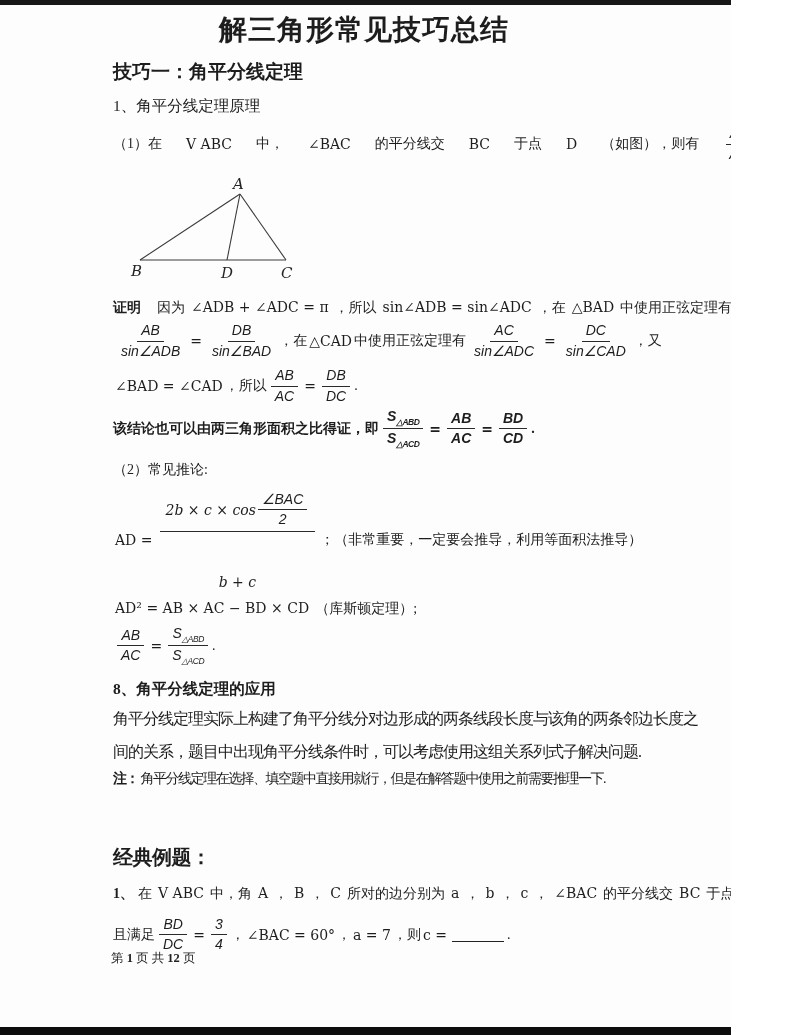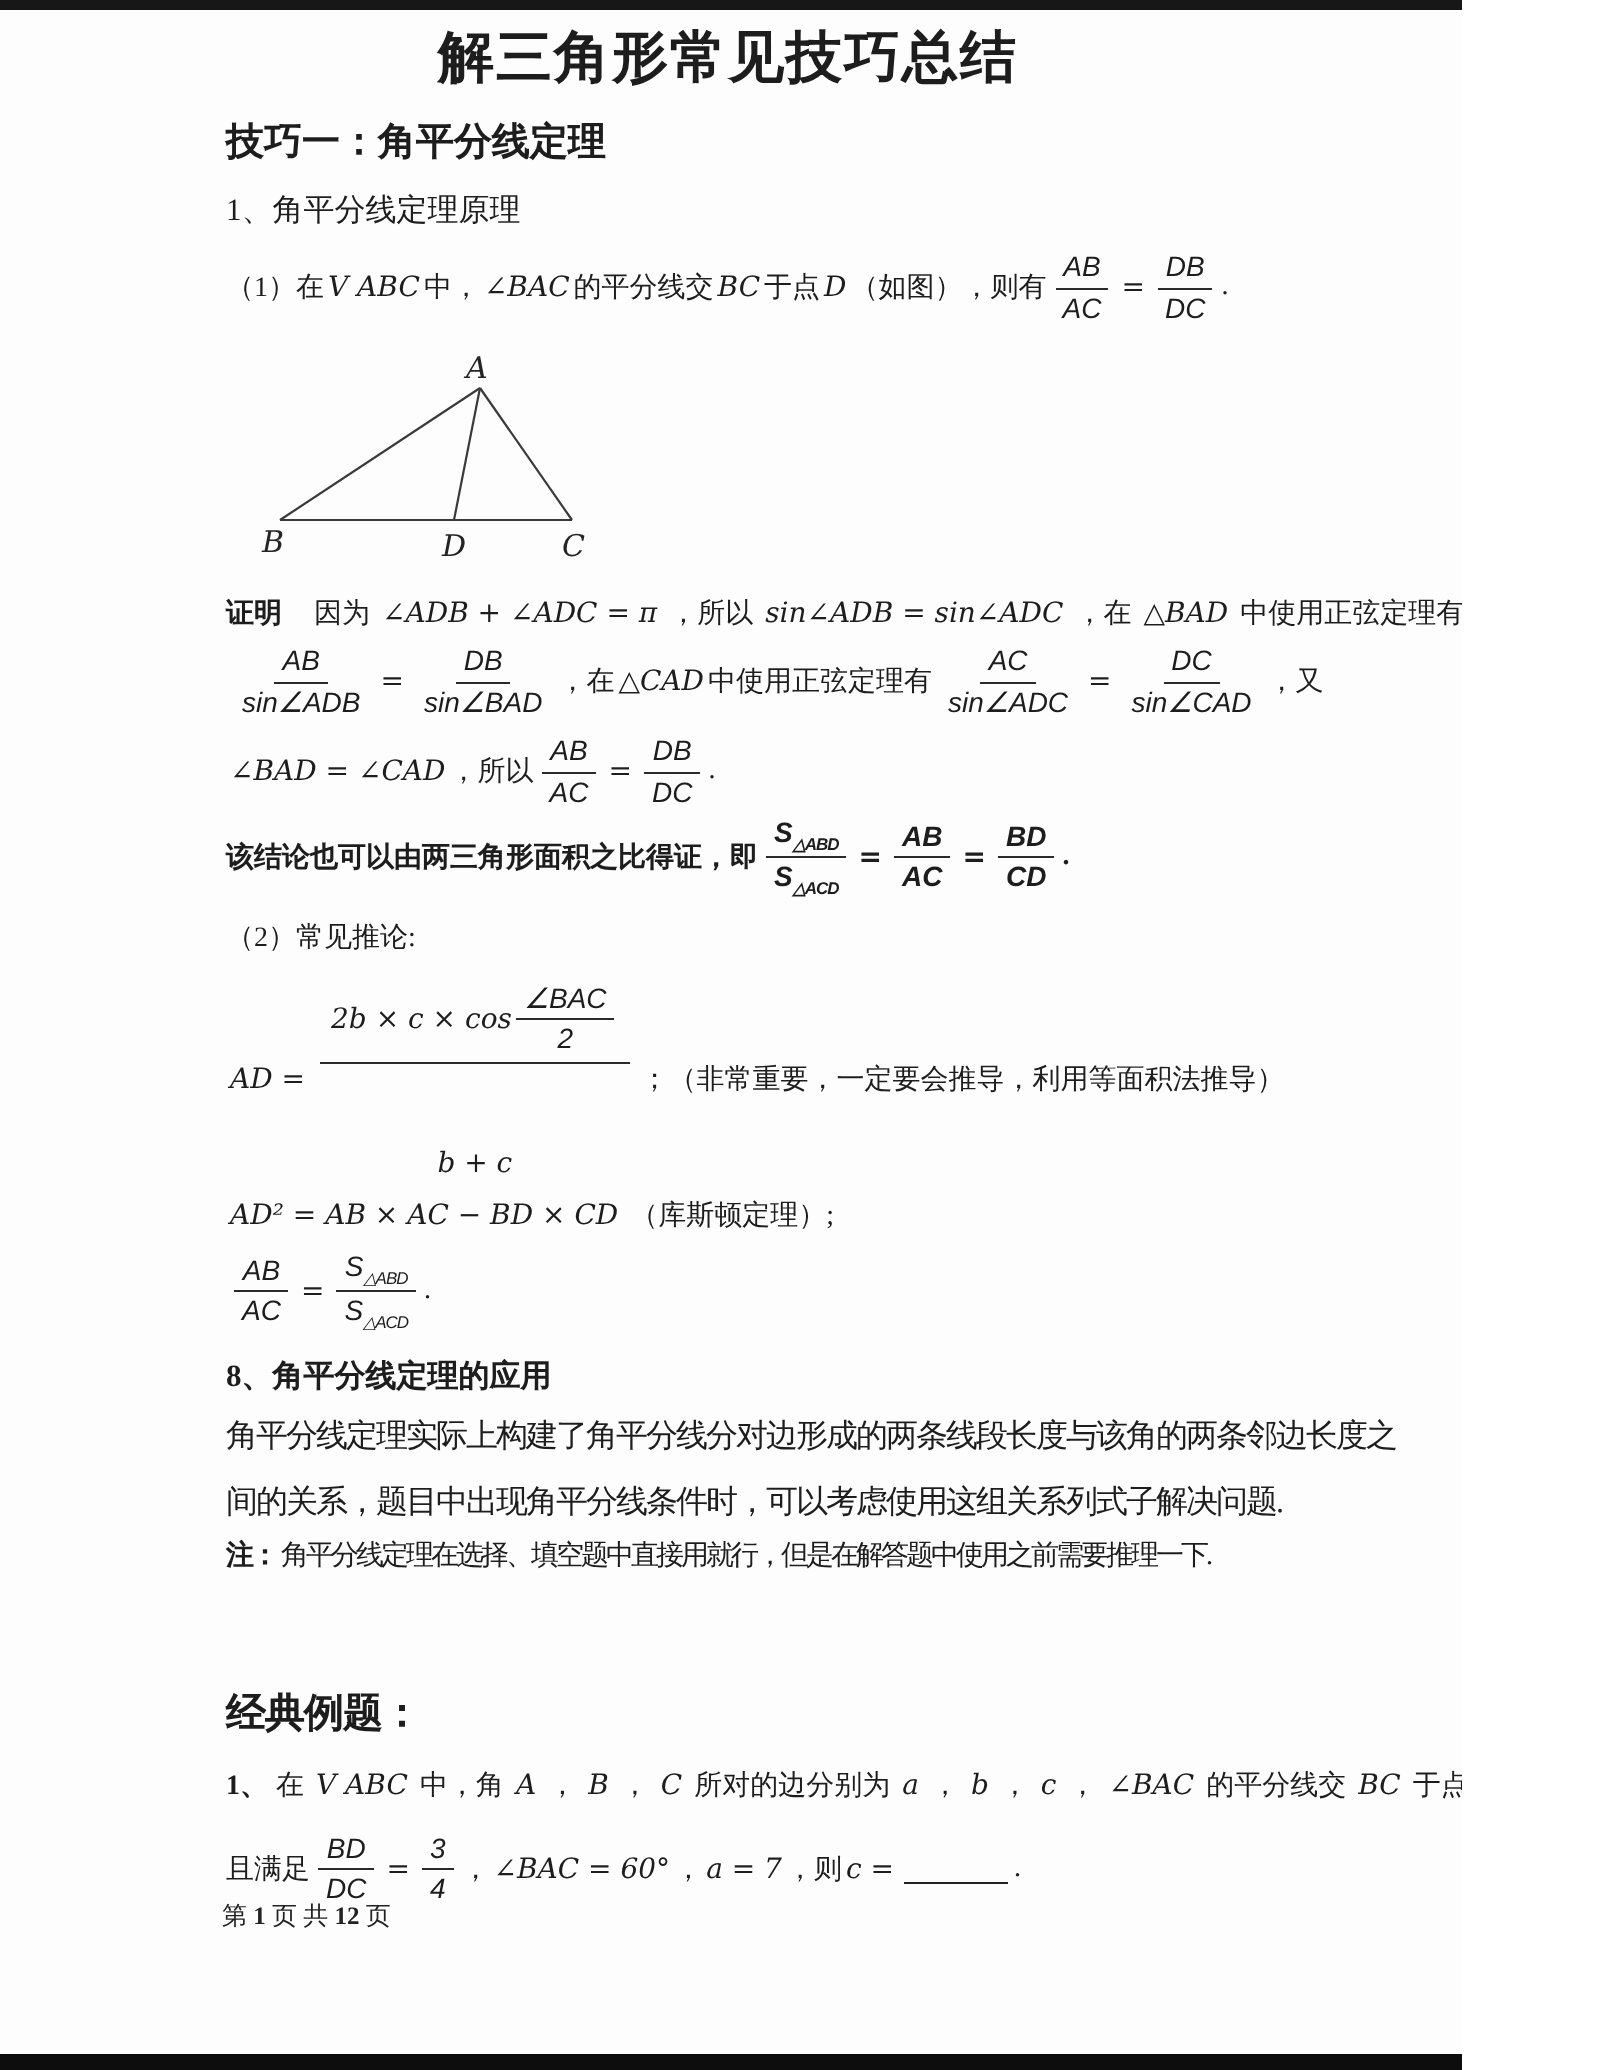--- a/index.html
+++ b/index.html
@@ -11,37 +11,37 @@
   .content { position:absolute; top:5px; left:113px; width:502px; }
 
   .title { margin-top:6px; font-size:28px; line-height:38px; font-weight:700; text-align:center; letter-spacing:1px; }
   .sec1 { margin-top:10px; font-size:19px; line-height:26px; font-weight:700; }
   .sub1 { margin-top:11px; font-size:15.5px; line-height:20px; font-weight:400; }
   .sub2 { margin-top:12px; font-size:15.5px; line-height:20px; font-weight:700; }
 
   .line { display:flex; align-items:center; white-space:nowrap; }
   .tline { white-space:nowrap; }
   .zh { font-size:14px; }
-  .math { font-family:"DejaVu Serif", serif; font-style:italic; font-size:14px; padding:0 2px; }
+  .math { font-family:"DejaVu Serif", serif; font-size:14px; padding:0 2px; }
   .b { font-weight:400; }
 
   .frac { display:inline-flex; flex-direction:column; align-items:center;
           font-family:Liberation Sans, sans-serif; font-style:italic; font-size:14px;
           line-height:1.25; margin:0 4px; }
   .frac .num { border-bottom:1.3px solid #2a2a2a; padding:0 4px 1px; }
   .frac .den { padding:1px 4px 0; }
   sub { font-size:8.5px; font-style:italic; letter-spacing:-0.5px; }
 
   .bigfrac { display:inline-flex; flex-direction:column; align-items:center;
              font-family:"DejaVu Serif", serif; font-style:italic; font-size:14px; margin:0 5px;gap:40px; }
   .bigfrac .bnum { display:flex; align-items:center; border-bottom:1.3px solid #2a2a2a; padding:0 6px 2px; }
   .bigfrac .bden { padding:2px 6px 0; }
   .bigfrac .frac { margin:0 2px; }
 
-  .l-intro { margin-top:9px; }
+  .l-intro { margin-top:9px;gap:22px; }
   .figure { margin-top:13px; margin-left:8px; display:block; }
   .fig-label { font-family:"DejaVu Serif", serif; font-style:italic; font-size:15px; fill:#242424; }
   .l-p1 { margin-top:9px; line-height:20px; }
   .proof-label { font-weight:700; margin-right:12px; }
   .l-p2 { margin-top:4px; }
   .l-p3 { margin-top:7px; }
   .l-area { margin-top:3px; font-weight:700; }
   .l-cor { margin-top:10px; line-height:18px; }
   .l-ad { margin-top:12px; }
   .l-stewart { margin-top:9px; line-height:18px; }

